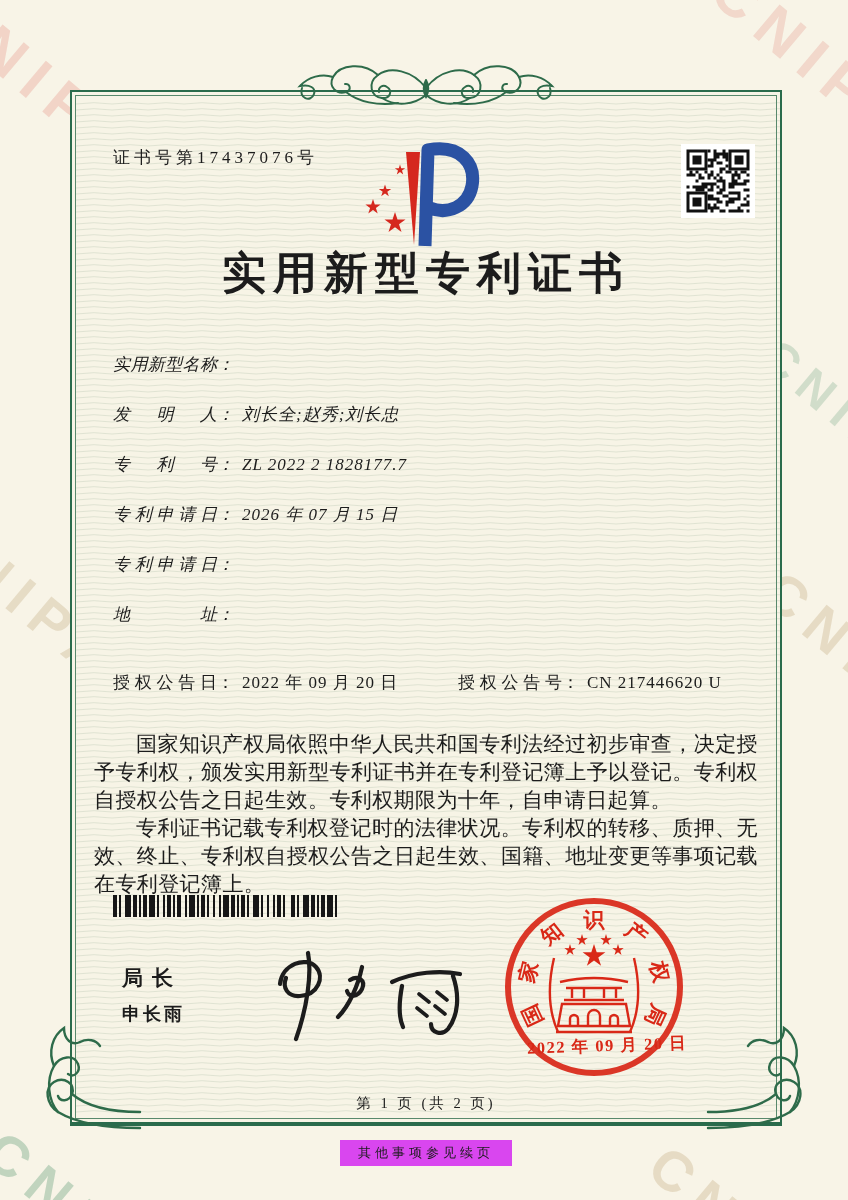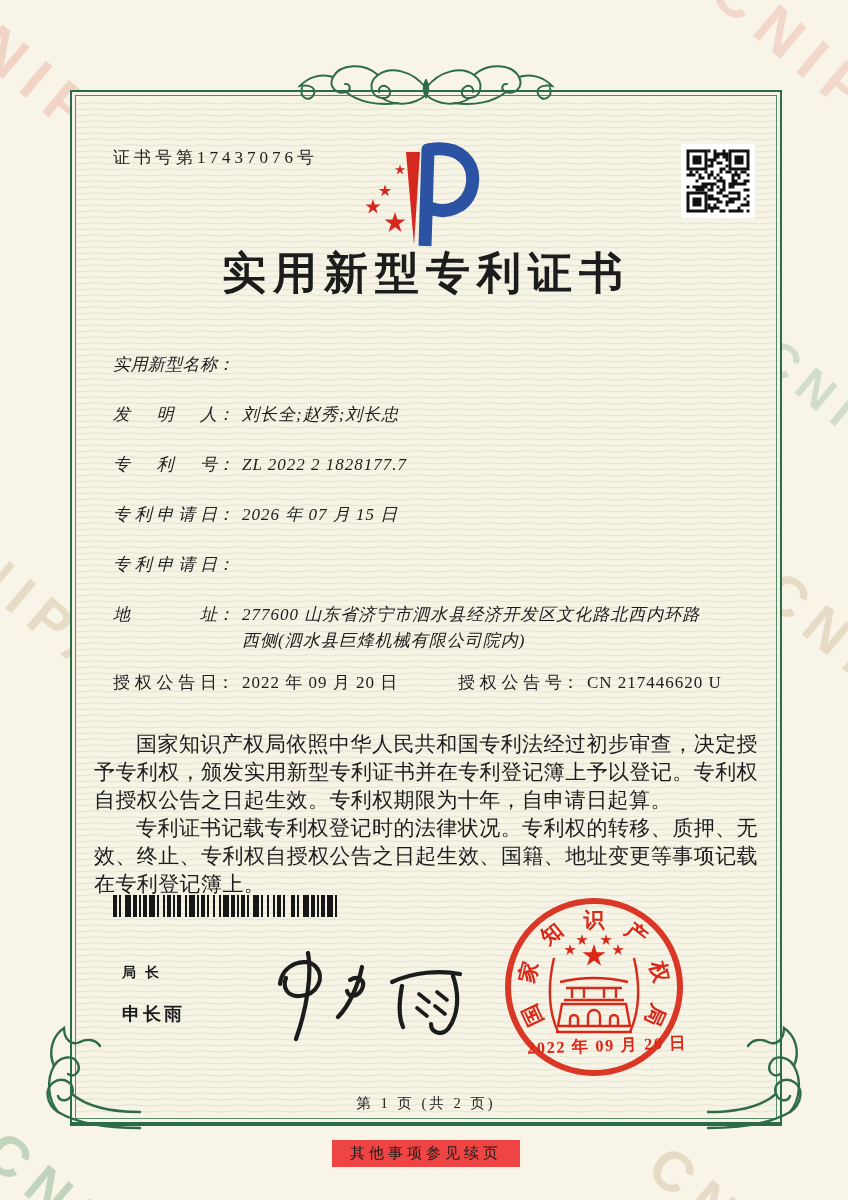--- a/index.html
+++ b/index.html
@@ -31,34 +31,34 @@
   .fcolon{flex:none;margin-right:8px;}
   .fvalue{display:inline-block;max-width:470px;letter-spacing:1px;}
   .grant-row{position:absolute;left:113px;top:670px;display:flex;font-size:17px;line-height:26px;width:660px;align-items:flex-end;}
   .grant-col{display:flex;}
   .grant-col.c1{width:345px;flex:none;}
   
   .paras{position:absolute;left:94px;top:730px;width:664px;font-size:21px;line-height:28px;text-align:justify;}
   .paras p{margin:0;text-indent:2em;letter-spacing:.4px;}
   
   .barcode{position:absolute;left:113px;top:895px;}
-  .comm-title{position:absolute;left:122px;top:964px;font-size:14px;font-weight:600;letter-spacing:9px;
+  .comm-title{position:absolute;left:122px;top:964px;font-size:21px;font-weight:600;letter-spacing:9px;
               font-family:Liberation Serif, serif;}
   .comm-name{position:absolute;left:122px;top:1002px;font-size:18px;font-weight:600;letter-spacing:3px;
              font-family:"Liberation Sans","DejaVu Sans",sans-serif;}
   .signature{position:absolute;left:252px;top:946px;}
   .seal{position:absolute;left:505px;top:898px;width:178px;height:178px;}
   .seal-ring{position:absolute;inset:0;border:6px solid rgba(216,40,24,.93);border-radius:50%;box-sizing:border-box;}
   .seal-char{position:absolute;font-size:21px;font-weight:700;color:#d92817;line-height:1;}
   .emblem{position:absolute;left:41px;top:32px;}
   .seal-date{position:absolute;left:527px;top:1035px;font-size:16.5px;font-weight:700;color:#d92817;
              letter-spacing:1.5px;transform:rotate(-2deg);white-space:nowrap;}
   .page-info{position:absolute;left:70px;top:1094px;width:712px;text-align:center;font-size:14.5px;letter-spacing:3px;}
   .footer-wrap{position:absolute;left:70px;top:1140px;width:712px;text-align:center;}
-  .footer-note{display:inline-block;background:#ef4444;padding:4px 18px;font-size:15px;letter-spacing:4px;}
+  .footer-note{display:inline-block;background:#d946ef;padding:4px 18px;font-size:13px;letter-spacing:4px;}
 </style>
 </head>
 <body>
 
 <div class="page">
 
   <div id="watermarks">
       <span class="wm" style="left: -35px; top: -25px; font-size: 60px; color: rgba(225, 130, 120, 0.28); transform: rotate(40deg);">CNIPA</span>
       <span class="wm" style="left: 742px; top: -45px; font-size: 60px; color: rgba(225, 130, 120, 0.25); transform: rotate(40deg);">CNIPA</span>
       <span class="wm" style="left: 468px; top: 128px; font-size: 56px; color: rgba(228, 140, 130, 0.3); transform: rotate(40deg);">CNIPA</span>
@@ -156,21 +156,20 @@
         <span class="fcolon">：</span>
         <span class="fvalue">2026 年 07 月 15 日</span>
       </div>
       <div class="field-row">
         <span class="flabel">专利申请日</span>
         <span class="fcolon">：</span>
       </div>
       <div class="field-row">
         <span class="flabel">地址</span>
         <span class="fcolon">：</span>
-        <span class="fvalue">277600 山东省济宁市泗水县经济开发区文化路北西内环路西侧(泗水县巨烽机械有限公司院内)</span>
       </div>
     </div>
 
   <div class="grant-row">
     <div class="grant-col c1">
       <span class="flabel">授权公告日</span>
         <span class="fcolon">：</span>
       <span class="fvalue">2022 年 09 月 20 日</span>
     </div>
     <div class="grant-col">

